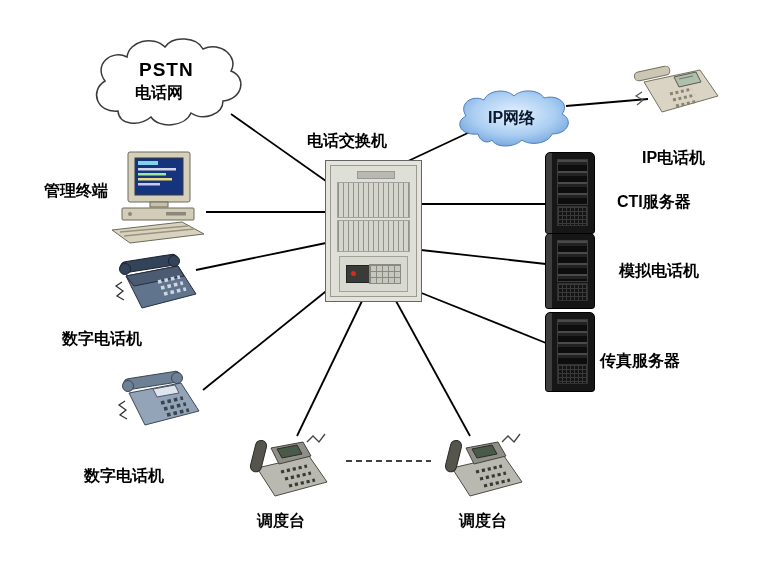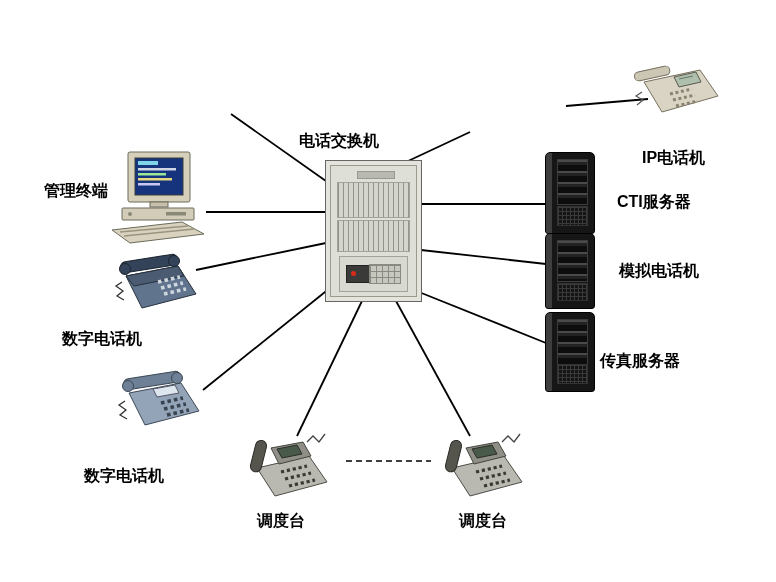--- a/index.html
+++ b/index.html
@@ -66,23 +66,43 @@
     <line class="edge" x1="406" y1="162" x2="470" y2="132"></line>
     <line class="edge" x1="566" y1="106" x2="648" y2="99"></line>
     <line class="edge" x1="421" y1="204" x2="546" y2="204"></line>
     <line class="edge" x1="421" y1="250" x2="546" y2="264"></line>
     <line class="edge" x1="419" y1="292" x2="546" y2="343"></line>
     <line class="edge" x1="362" y1="301" x2="297" y2="436"></line>
     <line class="edge" x1="396" y1="301" x2="470" y2="436"></line>
     <line class="edge-dashed" x1="346" y1="461" x2="431" y2="461"></line>
   </svg>
 
-
-
-  <div class="label" style="left:299px;top:132px;">电话交换机</div>
+  <div class="abs" style="left:85px;top:33px;width:165px;height:106px;">
+    <svg width="165" height="106" viewBox="0 0 165 106">
+      <path d="M33 78 C12 80 4 58 20 48 C8 32 26 16 42 24 C44 8 68 2 80 14 C88 2 112 4 118 16 C136 8 154 24 146 38 C162 44 158 66 138 68 C138 82 118 88 106 80 C100 94 74 96 66 84 C54 94 34 92 33 78 Z" fill="#ffffff" stroke="#3a3a3a" stroke-width="1.5"></path>
+    </svg>
+    <div class="cloud-title" style="left:54px;top:26px;">PSTN</div>
+    <div class="cloud-sub" style="left:50px;top:50px;">电话网</div>
+  </div>
+
+  <div class="abs" style="left:450px;top:86px;width:125px;height:66px;">
+    <svg width="125" height="66" viewBox="0 0 125 66">
+      <defs>
+        <radialGradient id="ipg" cx="50%" cy="42%" r="70%">
+          <stop offset="0%" stop-color="#e6f2ff"></stop>
+          <stop offset="55%" stop-color="#a9cdf2"></stop>
+          <stop offset="100%" stop-color="#5f95d4"></stop>
+        </radialGradient>
+      </defs>
+      <path d="M28 48 C10 50 4 36 16 30 C8 18 22 8 34 14 C38 4 56 2 64 10 C72 2 90 4 94 12 C108 8 120 18 112 28 C124 34 118 48 102 48 C98 58 80 60 72 54 C64 62 46 62 42 54 C38 58 30 56 28 48 Z" fill="url(#ipg)" stroke="#4c7fbd" stroke-width="1"></path>
+    </svg>
+    <div class="ipcloud-label" style="left:38px;top:22px;">IP网络</div>
+  </div>
+
+  <div class="label" style="left:307px;top:132px;">电话交换机</div>
   <div class="cabinet">
     <div class="cab-inner">
       <div class="cab-title-bar"></div>
       <div class="cab-slots-a"></div>
       <div class="cab-slots-b"></div>
       <div class="cab-panel">
         <div class="cab-display">
           <div class="cab-led"></div>
         </div>
         <div class="cab-buttons"></div>

